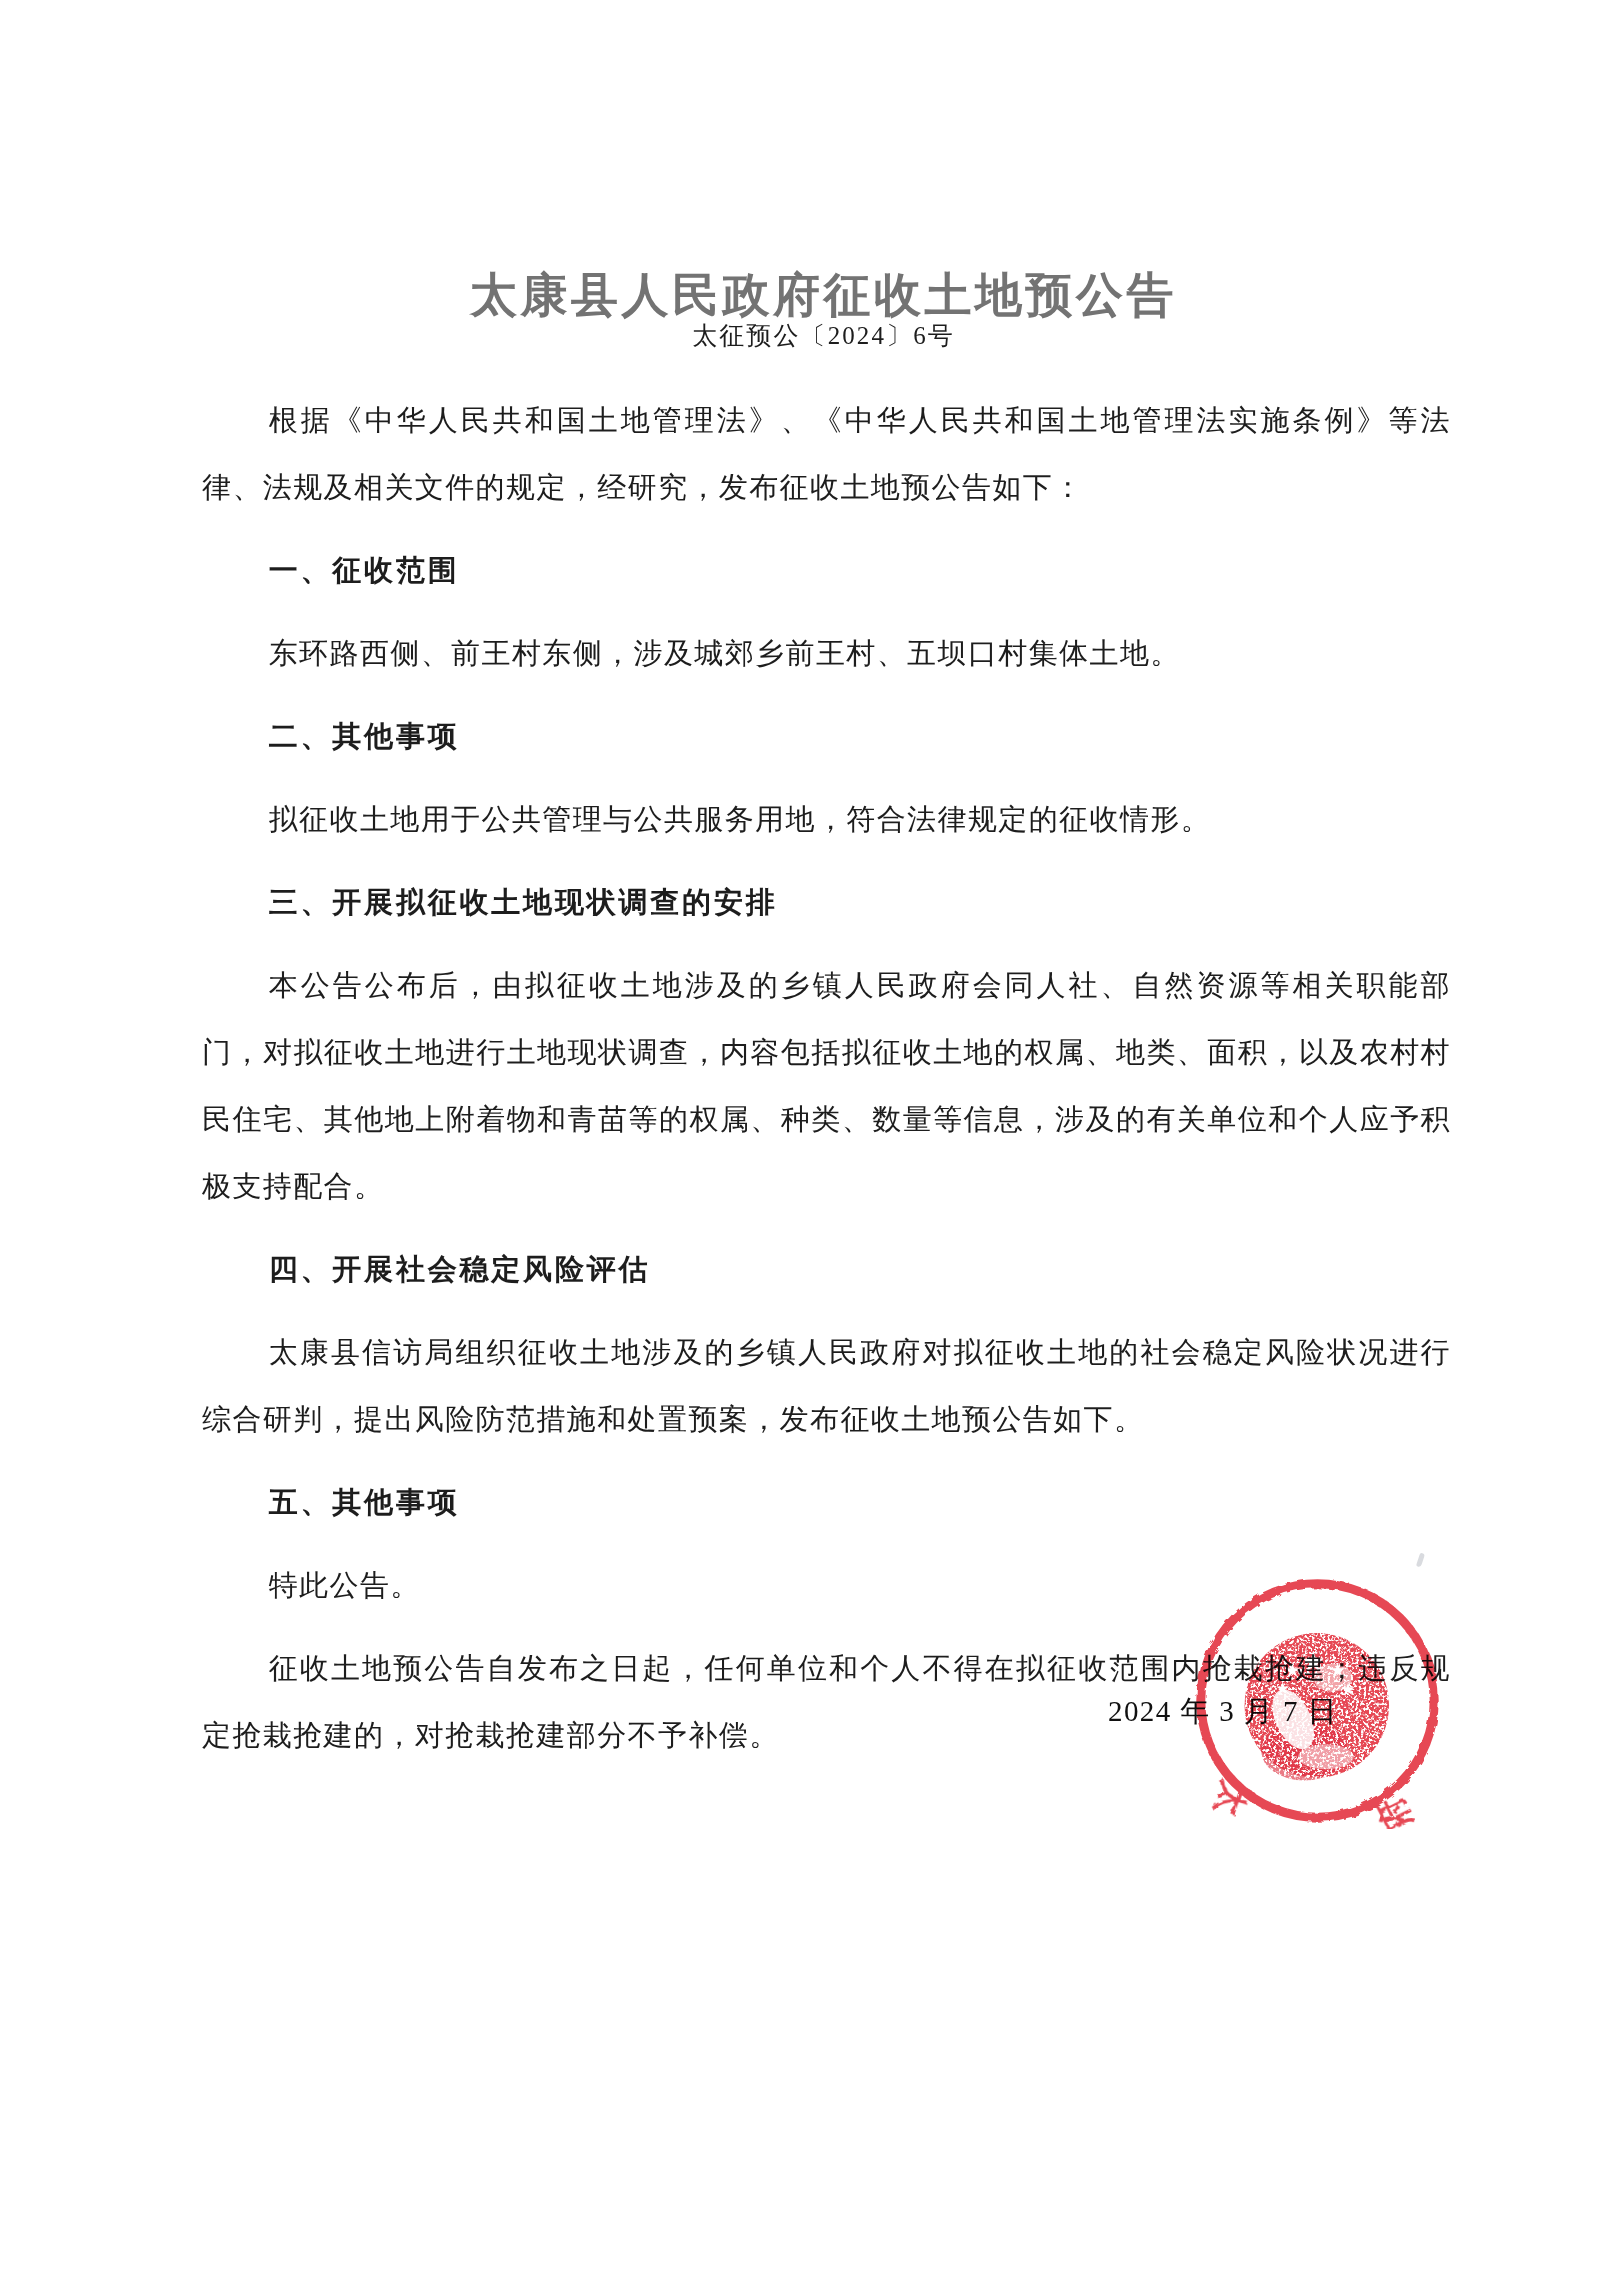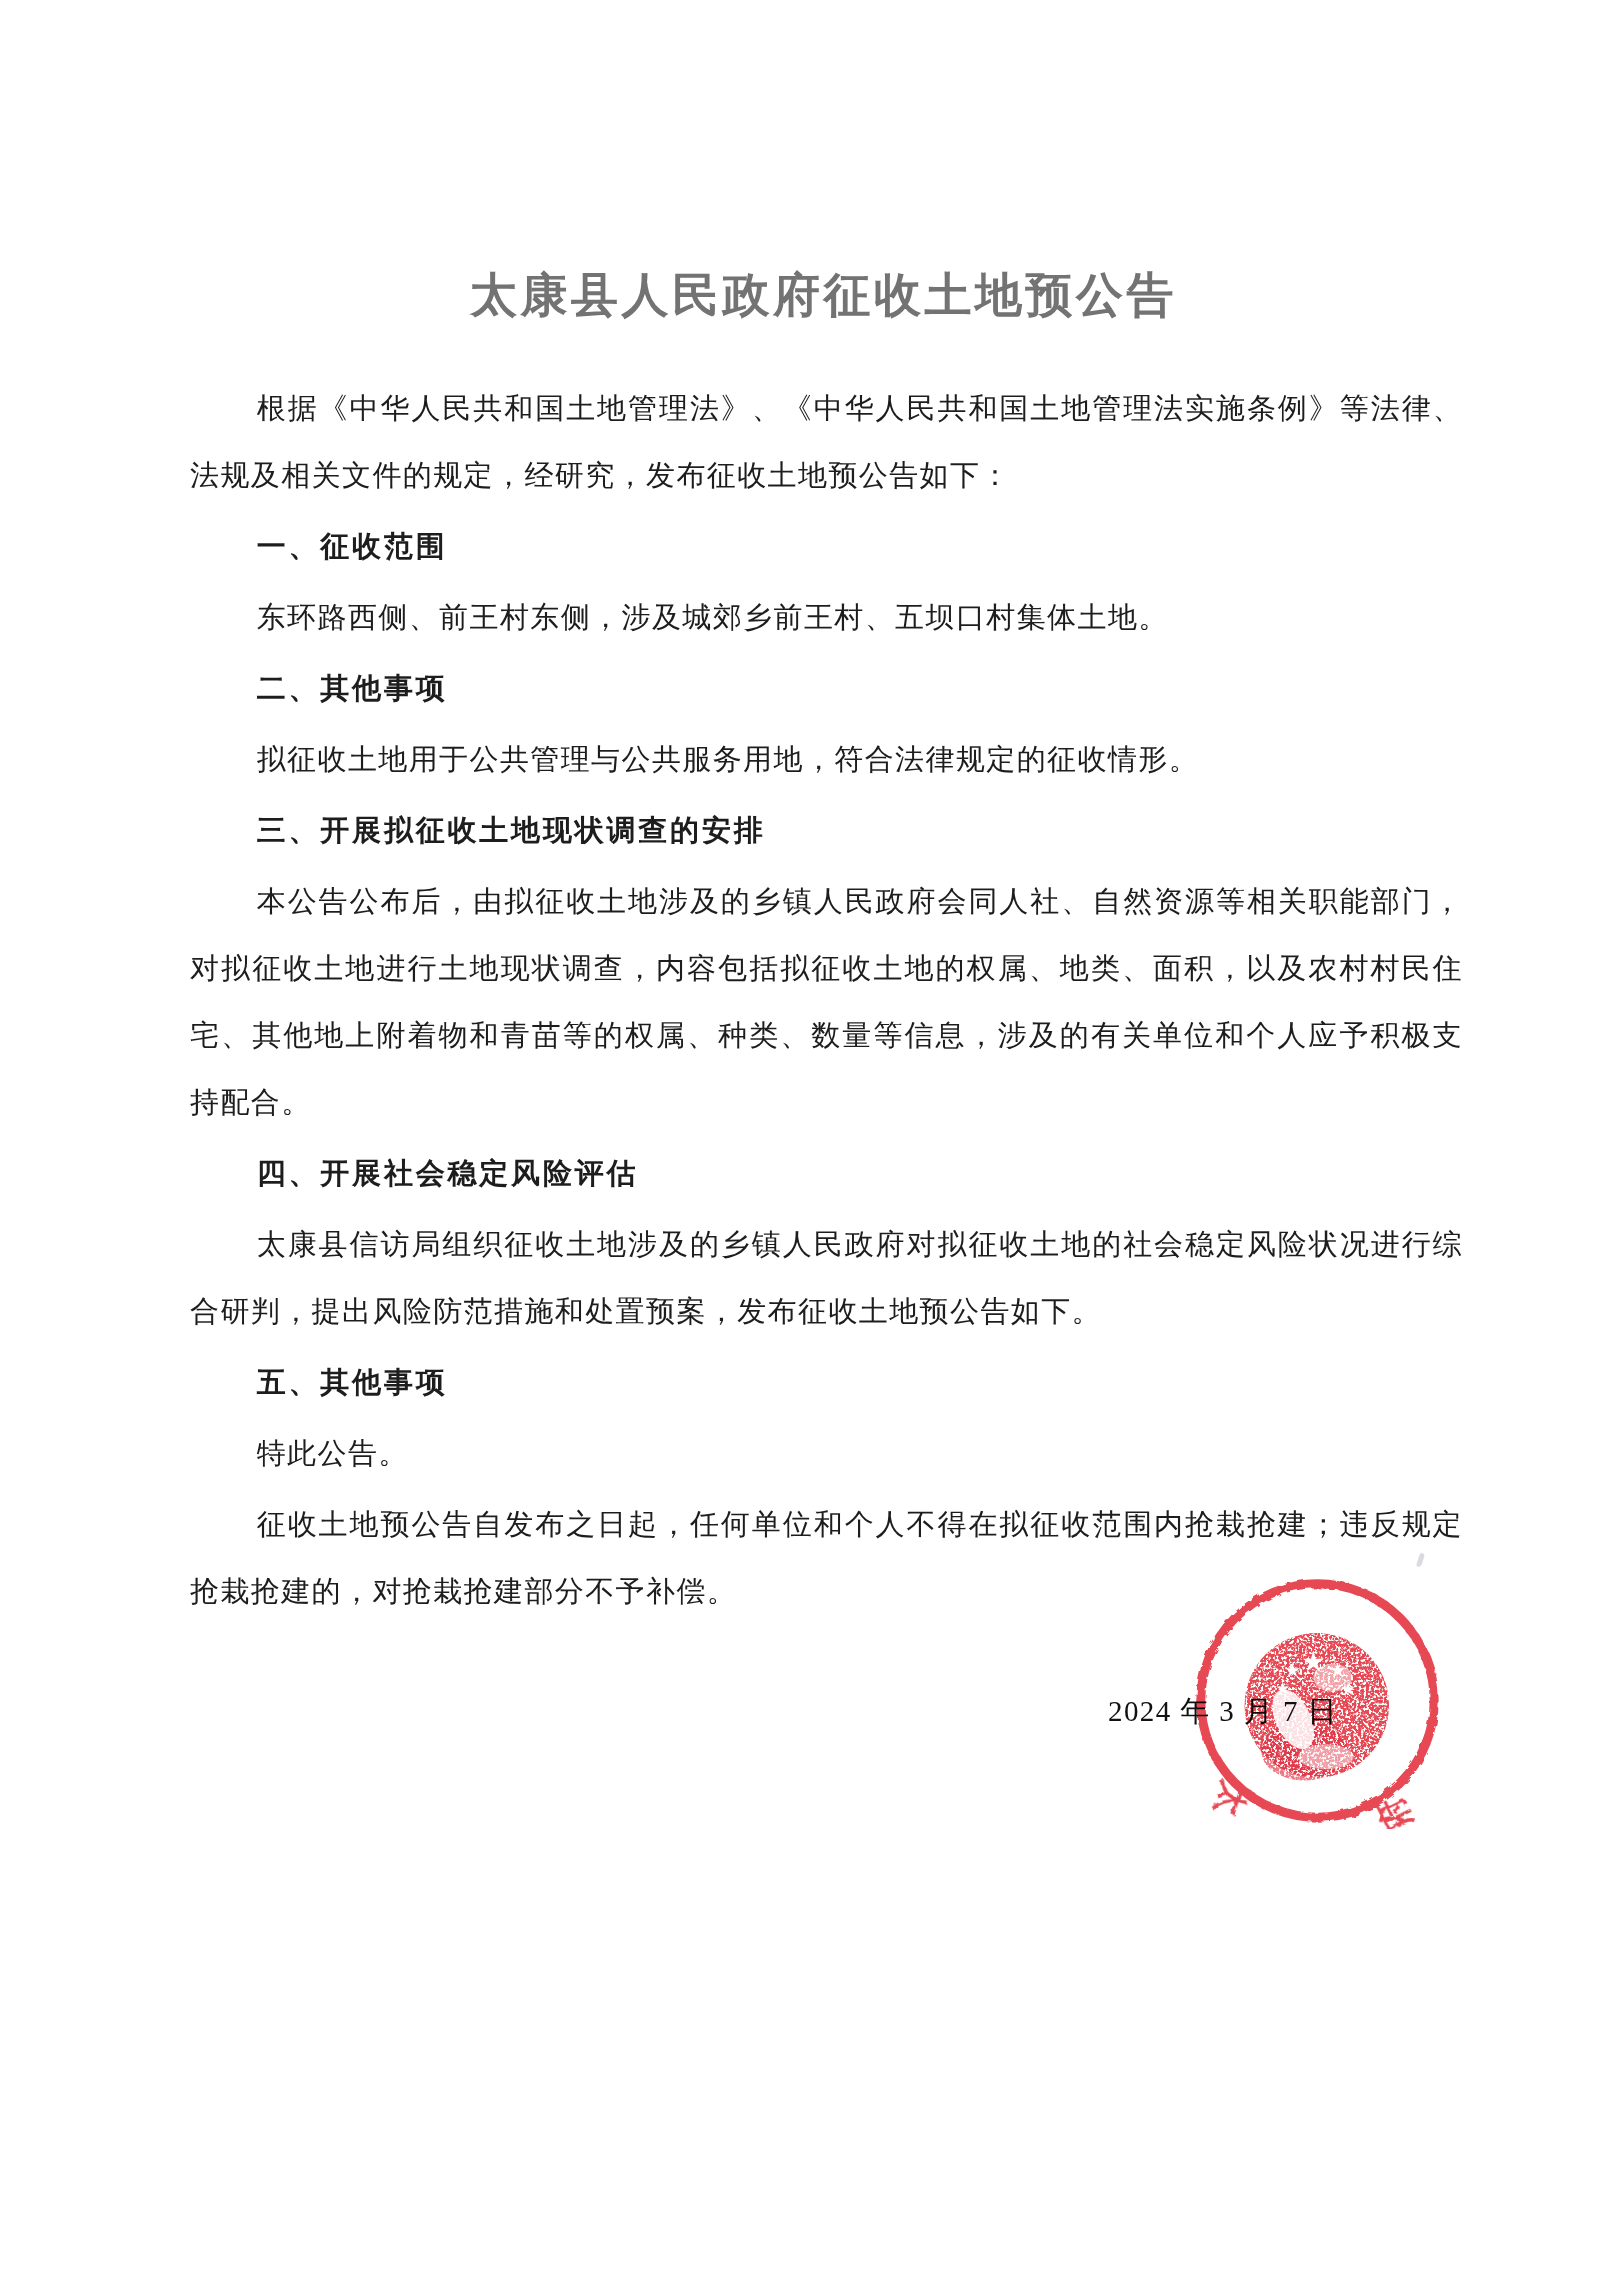--- a/index.html
+++ b/index.html
@@ -41,21 +41,21 @@
     position:absolute;
     left:186px; top:371px;
     width:1281px;
     font-size:29px;
     line-height:67px;
     letter-spacing:1.4px;
     text-align:justify;
     text-justify:inter-character;
   }
   .content p{
-    margin:4px;
+    margin:16px;
     text-indent:2.3em;
   }
   .content p.heading{
     font-family:Liberation Sans, sans-serif;
     font-weight:700;
     letter-spacing:2.8px;
   }
   .date{
     position:absolute;
     left:1108px; top:1692px;
@@ -87,20 +87,21 @@
     z-index:1;
   }
 </style>
 </head>
 <body>
 
 <div class="page">
 
   <h1 class="title">太康县人民政府征收土地预公告</h1>
 
+  <div class="docnum">太征预公〔2024〕6号</div>
 
   <div class="content">
     <p>根据《中华人民共和国土地管理法》、《中华人民共和国土地管理法实施条例》等法律、法规及相关文件的规定，经研究，发布征收土地预公告如下：</p>
     <p class="heading">一、征收范围</p>
     <p>东环路西侧、前王村东侧，涉及城郊乡前王村、五坝口村集体土地。</p>
     <p class="heading">二、其他事项</p>
     <p>拟征收土地用于公共管理与公共服务用地，符合法律规定的征收情形。</p>
     <p class="heading">三、开展拟征收土地现状调查的安排</p>
     <p>本公告公布后，由拟征收土地涉及的乡镇人民政府会同人社、自然资源等相关职能部门，对拟征收土地进行土地现状调查，内容包括拟征收土地的权属、地类、面积，以及农村村民住宅、其他地上附着物和青苗等的权属、种类、数量等信息，涉及的有关单位和个人应予积极支持配合。</p>
     <p class="heading">四、开展社会稳定风险评估</p>

